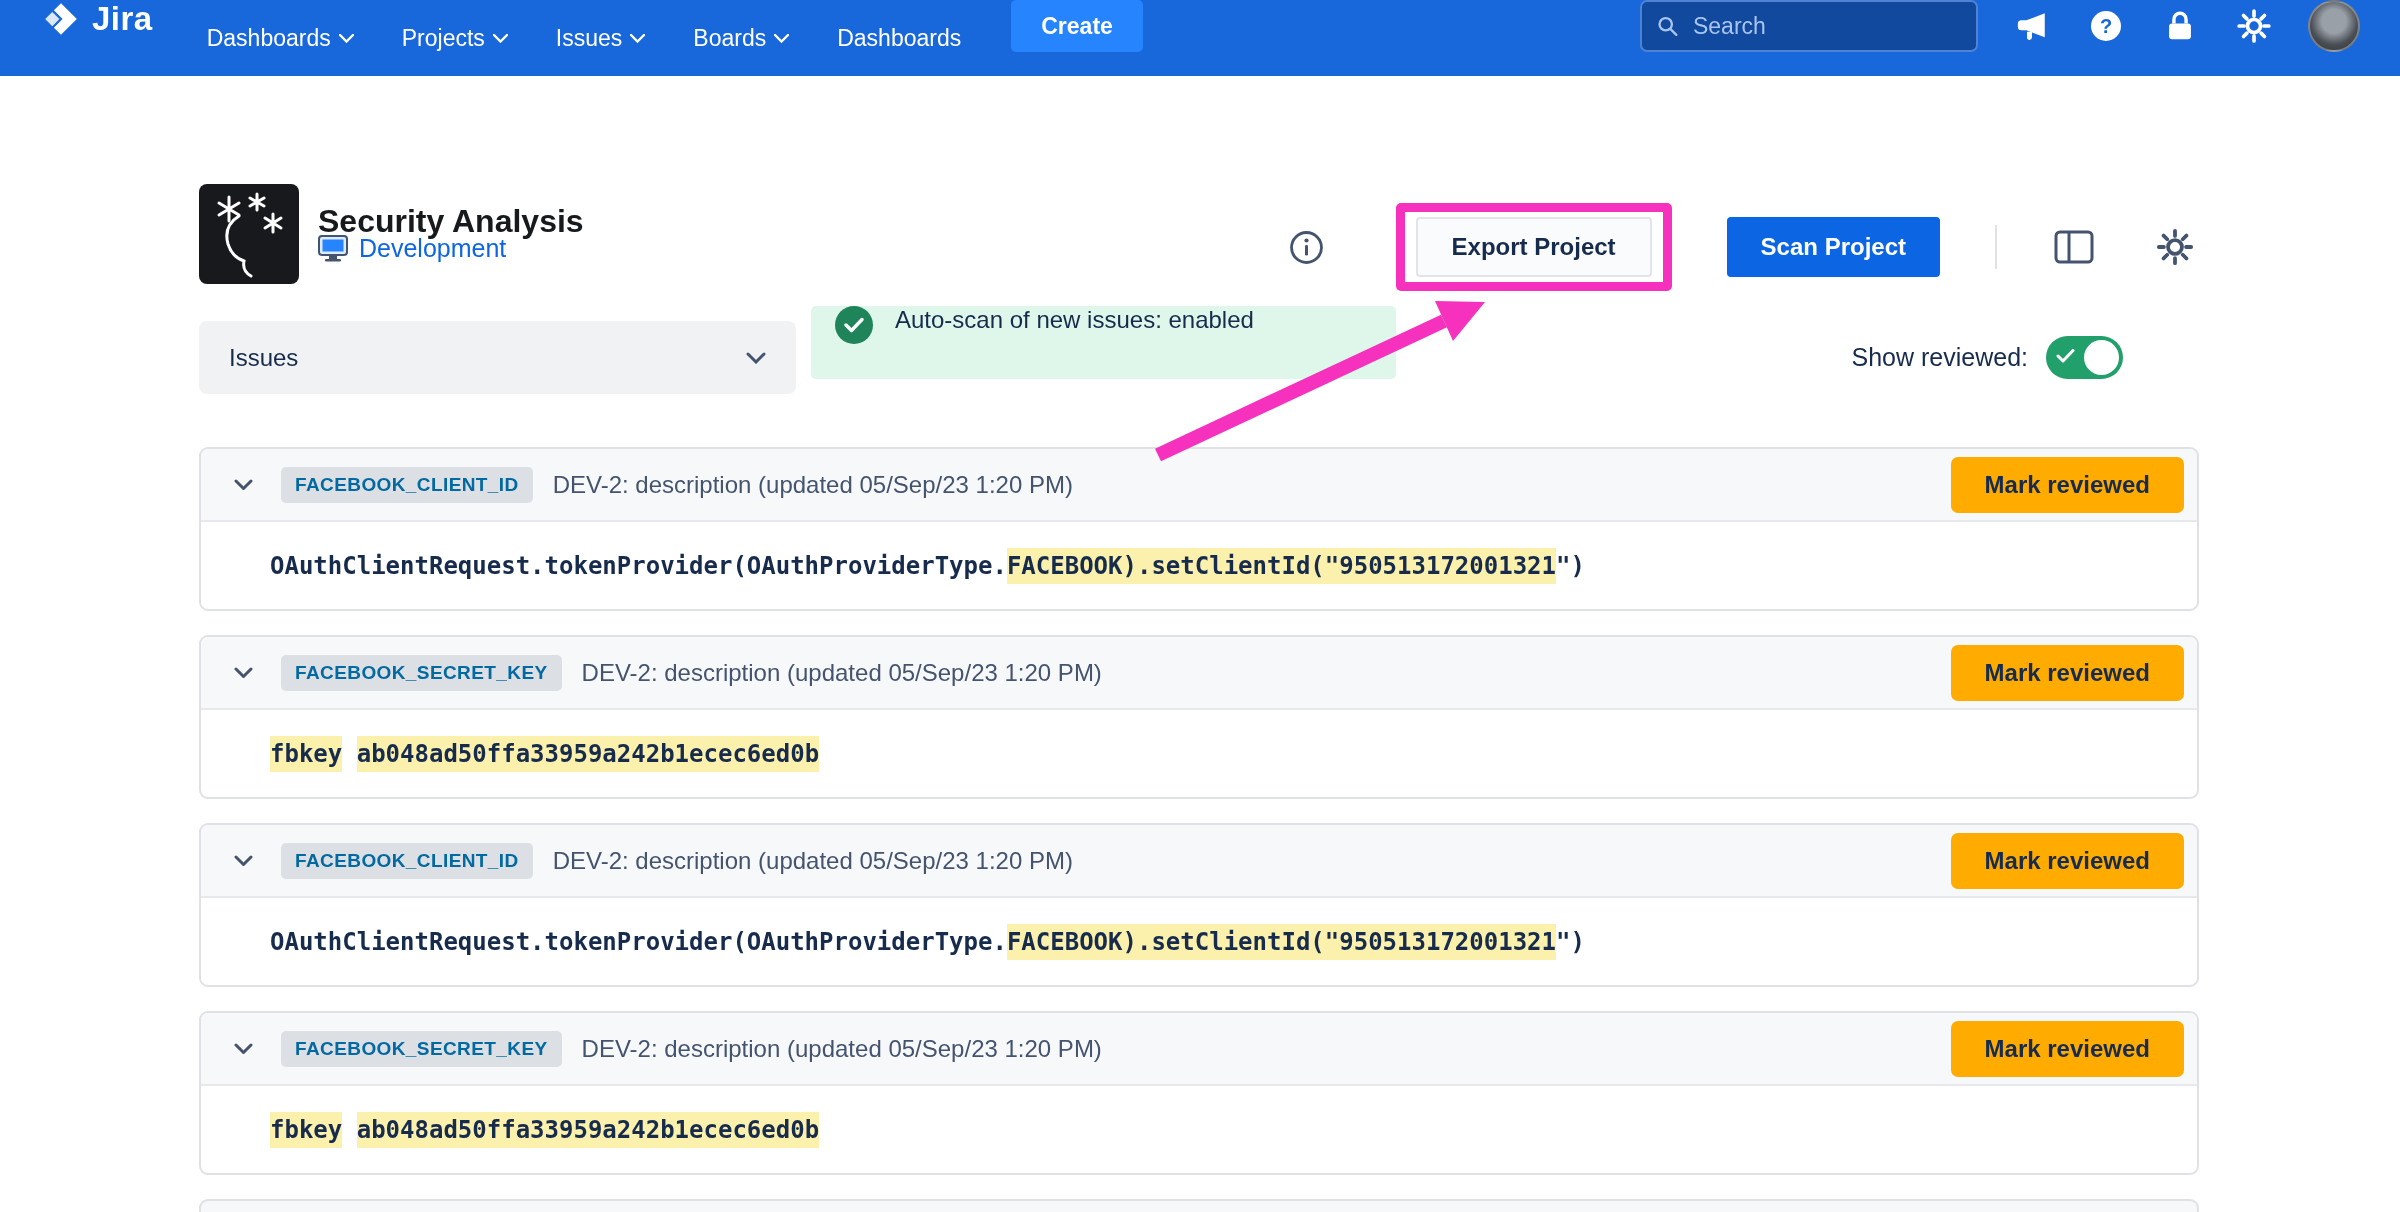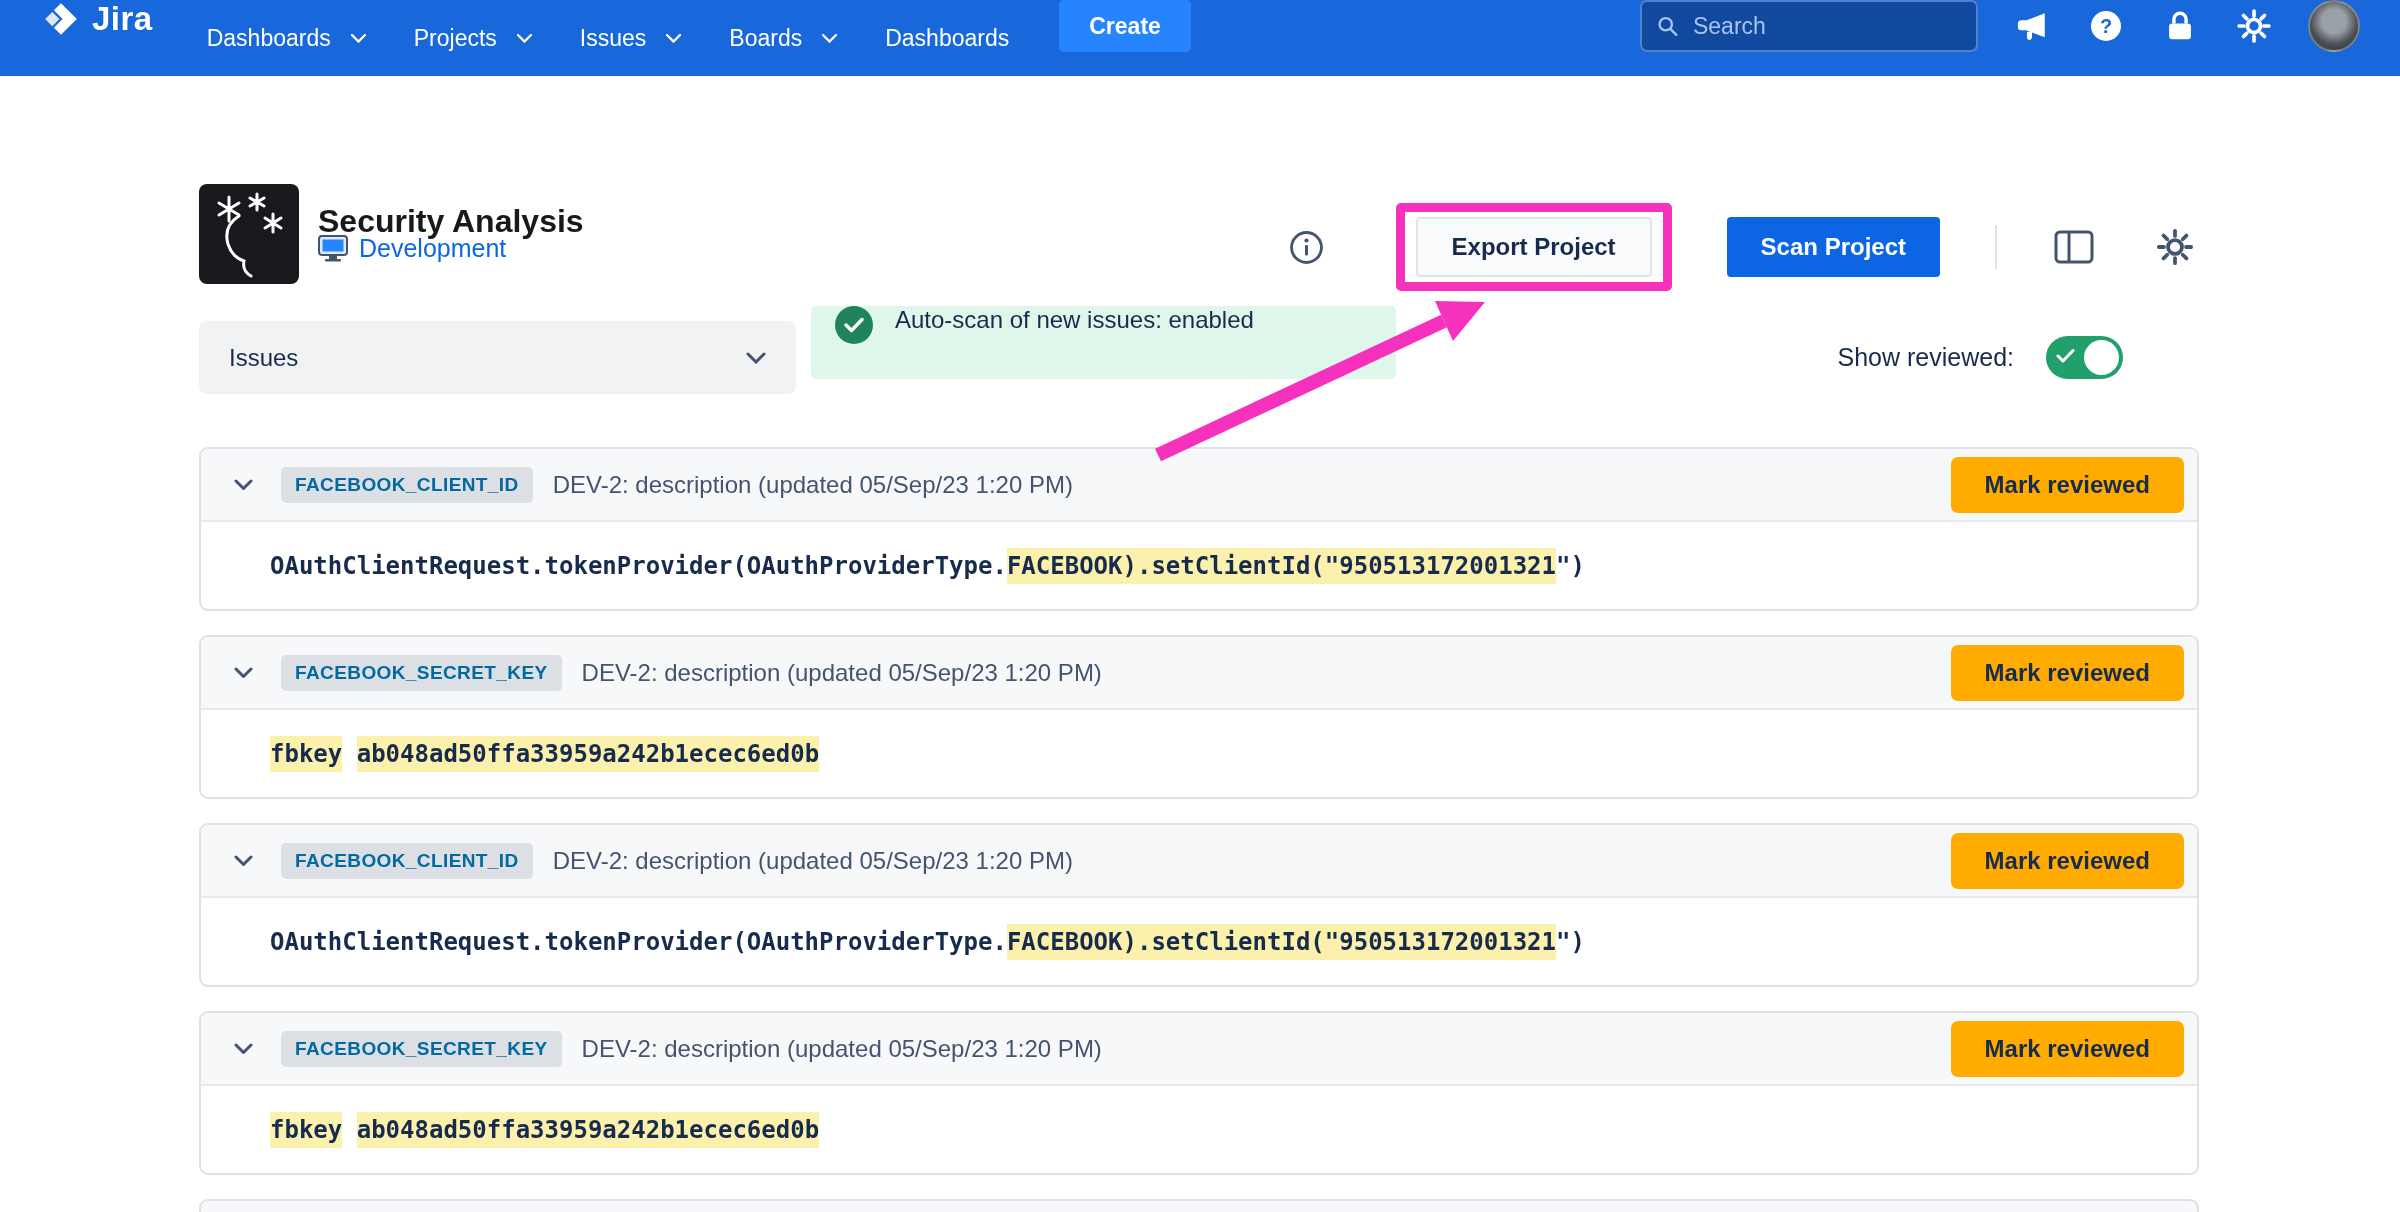--- a/index.html
+++ b/index.html
@@ -11,21 +11,21 @@
 
   
   .topbar {
     position:absolute; left:0; top:0; width:2400px; height:76px;
     background:#1868DB; display:flex; align-items:flex-start;
     padding:0 40px 0 42px;
   }
   .brand { display:flex; align-items:center; gap:12px; margin-right:30px; cursor:pointer; }
   .brand-text { color:#fff; font-size:33px; font-weight:bold; letter-spacing:.5px; }
   .nav-item {
-    display:flex; align-items:center; gap:20px; color:#fff;
+    display:flex; align-items:center; gap:8px; color:#fff;
     font-size:23px; font-weight:500; padding:0 24px; height:76px; cursor:pointer;
   }
   .create-btn {
     margin-left:26px; height:52px; padding:0 30px; border:none; border-radius:5px;
     background:#2684FF; color:#fff; font-size:23px; font-weight:600;
     font-family:"Liberation Sans",sans-serif; cursor:pointer;
   }
   .search-box {
     margin-left:auto; width:338px; height:52px; border-radius:7px;
     background:#10499E; border:2px solid #4E82D4;
@@ -91,21 +91,21 @@
     position:absolute; left:811px; top:306px; width:585px; height:73px;
     background:#DFF7EB; border-radius:5px; display:flex; align-items:flex-start;
     gap:22px; padding:0 24px; font-size:24px; color:#172B4D;
   }
   .check-circle {
     width:38px; height:38px; border-radius:50%; background:#1F845A;
     display:flex; align-items:center; justify-content:center; flex:none;
   }
   .reviewed-row {
     position:absolute; top:336px; right:277px;
-    display:flex; align-items:center; gap:32px;
+    display:flex; align-items:center; gap:18px;
   }
   .reviewed-label { font-size:25px; color:#172B4D; }
   .toggle {
     width:77px; height:43px; border-radius:22px; background:#22A06B;
     position:relative; cursor:pointer; flex:none;
   }
   .toggle .knob {
     position:absolute; right:4px; top:4px; width:35px; height:35px;
     border-radius:50%; background:#fff;
   }

